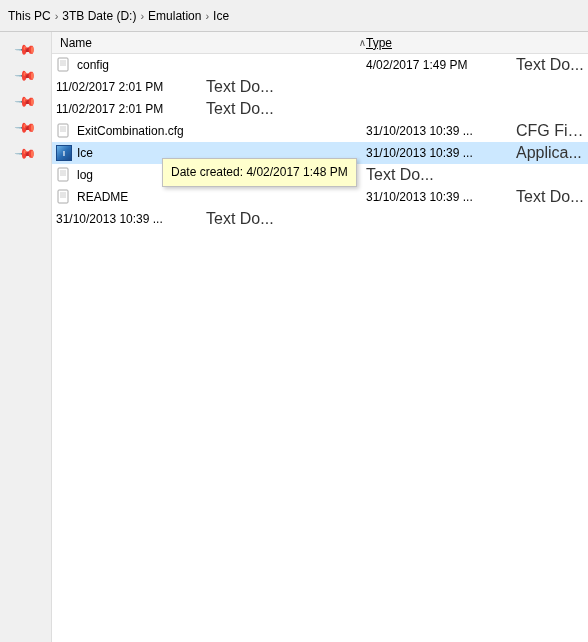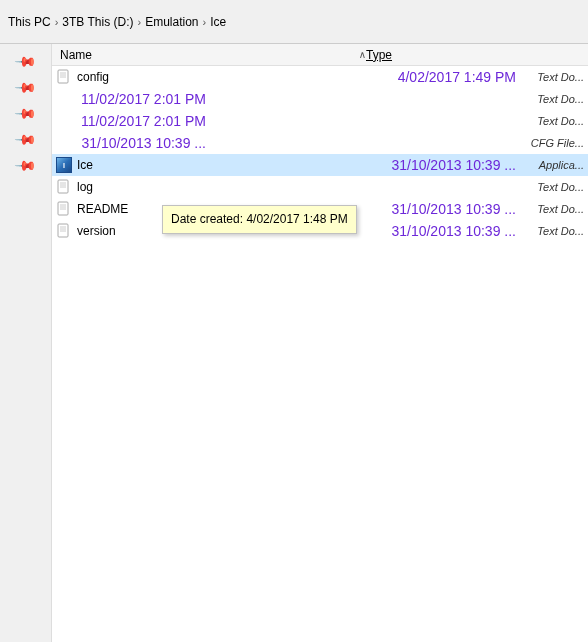--- a/index.html
+++ b/index.html
@@ -8,21 +8,21 @@
       height: 642px;
       background: #f0f0f0;
       font-family: 'Segoe UI', Arial, sans-serif;
       font-size: 12px;
       color: #000;
       overflow: hidden;
     }
 
     
     .titlebar {
-      height: 44px;
+      height: 32px;
       background: #f0f0f0;
       display: flex;
       align-items: center;
       padding: 0 8px;
       border-bottom: 1px solid #ccc;
     }
     .breadcrumb-area {
       display: flex;
       align-items: center;
       gap: 4px;
@@ -117,49 +117,47 @@
     .file-list {
       flex: 1;
       overflow-y: auto;
     }
     .file-row {
       display: flex;
       align-items: center;
       height: 22px;
       padding: 0 4px;
       cursor: default;
-      text-align: right;
     }
     .file-row.selected {
       background: #cce8ff;
     }
     .file-cell-name {
       width: 310px;
       display: flex;
       align-items: center;
       gap: 5px;
       overflow: hidden;
       white-space: nowrap;
       text-overflow: ellipsis;
       font-size: 12px;
     }
     .file-cell-date {
       width: 150px;
-      font-size: 14px;
-      color: #6d28d9;
+      font-size: 12px;
+      color: #000000;
       white-space: nowrap;
     }
     .file-cell-type {
       flex: 1;
-      font-size: 11px;
+      font-size: 16px;
       color: #333;
       white-space: nowrap;
       overflow: hidden;
       text-overflow: ellipsis;
-      font-style: italic;
     }
 
     
     .icon-doc {
       width: 16px;
       height: 16px;
       flex-shrink: 0;
       position: relative;
     }
     .icon-doc svg {
@@ -196,21 +194,21 @@
       line-height: 1.6;
     }
   </style>
 </head>
 <body>
 
 <div class="titlebar">
   <div class="breadcrumb-area">
     <span class="breadcrumb-item">This PC</span>
     <span class="breadcrumb-sep">›</span>
-    <span class="breadcrumb-item">3TB This (D:)</span>
+    <span class="breadcrumb-item">3TB Date (D:)</span>
     <span class="breadcrumb-sep">›</span>
     <span class="breadcrumb-item">Emulation</span>
     <span class="breadcrumb-sep">›</span>
     <span class="breadcrumb-item active">Ice</span>
   </div>
 </div>
 
 <div class="main">
 
   <div class="sidebar">
@@ -253,33 +251,44 @@
         <div class="file-cell-date">11/02/2017 2:01 PM</div>
         <div class="file-cell-type">Text Do...</div>
       </div>
 
       <div class="file-row">
         <div class="file-cell-date">11/02/2017 2:01 PM</div>
         <div class="file-cell-type">Text Do...</div>
       </div>
 
       <div class="file-row">
+        <div class="file-cell-name">
+          <span class="icon-doc">
+            <svg viewBox="0 0 16 16">
+                <rect x="2" y="1" width="10" height="13" rx="1" fill="#fff" stroke="#aaa" stroke-width="1"></rect>
+                <line x1="4" y1="4" x2="10" y2="4" stroke="#ccc" stroke-width="1"></line>
+                <line x1="4" y1="6" x2="10" y2="6" stroke="#ccc" stroke-width="1"></line>
+                <line x1="4" y1="8" x2="10" y2="8" stroke="#ccc" stroke-width="1"></line>
+              </svg>
+          </span>
+          <span>ExitCombination.cfg</span>
+        </div>
         <div class="file-cell-date">31/10/2013 10:39 ...</div>
         <div class="file-cell-type">CFG File...</div>
       </div>
 
       <div class="file-row selected" style="position:relative;">
         <div class="file-cell-name">
           <span class="icon-app">I</span>
           <span>Ice</span>
         </div>
         <div class="file-cell-date">31/10/2013 10:39 ...</div>
         <div class="file-cell-type">Applica...</div>
 
-        <div class="tooltip" style="top: 16px; left: 110px; margin-top: 35px;">
+        <div class="tooltip" style="top: 16px; left: 110px;">
           <div class="tooltip-line">Date created: 4/02/2017 1:48 PM</div>
         </div>
       </div>
 
       <div class="file-row">
         <div class="file-cell-name">
           <span class="icon-doc">
             <svg viewBox="0 0 16 16">
                 <rect x="2" y="1" width="10" height="13" rx="1" fill="#fff" stroke="#aaa" stroke-width="1"></rect>
                 <line x1="4" y1="4" x2="10" y2="4" stroke="#ccc" stroke-width="1"></line>
@@ -302,30 +311,19 @@
                 <line x1="4" y1="8" x2="10" y2="8" stroke="#ccc" stroke-width="1"></line>
               </svg>
           </span>
           <span>README</span>
         </div>
         <div class="file-cell-date">31/10/2013 10:39 ...</div>
         <div class="file-cell-type">Text Do...</div>
       </div>
 
       <div class="file-row">
-        <div class="file-cell-name">
-          <span class="icon-doc">
-            <svg viewBox="0 0 16 16">
-                <rect x="2" y="1" width="10" height="13" rx="1" fill="#fff" stroke="#aaa" stroke-width="1"></rect>
-                <line x1="4" y1="4" x2="10" y2="4" stroke="#ccc" stroke-width="1"></line>
-                <line x1="4" y1="6" x2="10" y2="6" stroke="#ccc" stroke-width="1"></line>
-                <line x1="4" y1="8" x2="10" y2="8" stroke="#ccc" stroke-width="1"></line>
-              </svg>
-          </span>
-          <span>version</span>
-        </div>
         <div class="file-cell-date">31/10/2013 10:39 ...</div>
         <div class="file-cell-type">Text Do...</div>
       </div>
 
     </div>
   </div>
 </div>
 
 </body></html>

